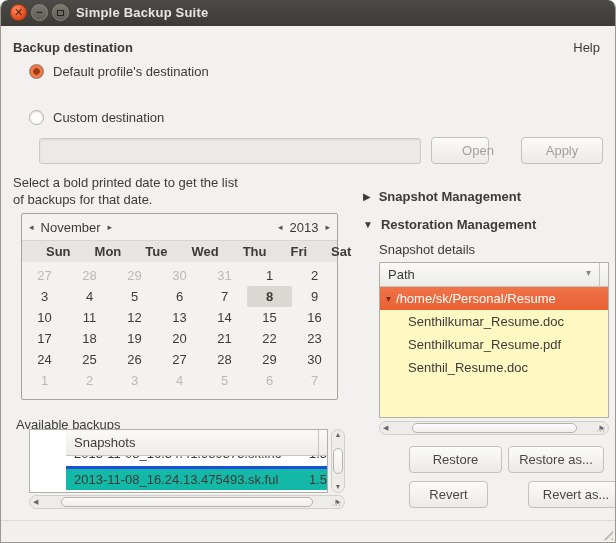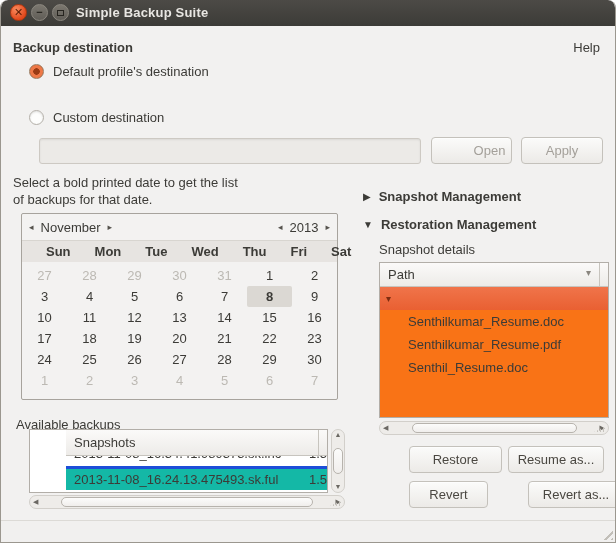--- a/index.html
+++ b/index.html
@@ -42,21 +42,21 @@
     background:#eceae7; border:1px solid #cdc9c3; border-radius:3px;
     box-shadow:inset 0 1px 2px rgba(0,0,0,.08);
   }
   .btn {
     position:absolute; height:27px; border:1px solid #c4c1bb; border-radius:4px;
     background:linear-gradient(#fbfbfa,#eceae7);
     display:flex; align-items:center; justify-content:center;
     color:#4a4741; box-shadow:0 1px 0 rgba(255,255,255,.6) inset;
   }
   .btn.disabled { color:#a4a09a; }
-  .btn-open  { left:430px; top:137px; width:81px;padding-left:36px; }
+  .btn-open  { left:430px; top:137px; width:58px;padding-left:36px; }
   .btn-apply { left:520px; top:137px; width:82px; }
   .btn-restore    { left:408px; top:446px; width:93px; }
   .btn-restore-as { left:507px; top:446px; width:96px; }
   .btn-revert     { left:408px; top:481px; width:79px; }
   .btn-revert-as  { left:527px; top:481px; width:96px; }
   
   .hint { position:absolute; left:12px; top:174px; line-height:17px; }
   
   .calendar { position:absolute; left:20px; top:213px; width:317px; height:187px;
     border:1px solid #a7a39d; background:#f3f2f1; border-radius:2px; }
@@ -99,21 +99,21 @@
     background:repeating-linear-gradient(90deg,#c6c3bd 0 1px,transparent 1px 3px); }
   .hscroll-backups { left:28px; top:495px; width:316px; }
   .hscroll-backups .thumb { width:252px; }
   .hscroll-tree { left:378px; top:421px; width:230px; }
   .hscroll-tree .thumb { width:165px; }
   
   .expander { position:absolute; display:flex; align-items:center; gap:8px; font-weight:bold; }
   .exp-arrow { font-size:10px; color:#3c3b37; }
   .details-label { position:absolute; left:378px; top:242px; }
   .tree { position:absolute; left:378px; top:262px; width:230px; height:156px;
-    background:#f97316; border:1px solid #b2aea8; overflow:hidden; }
+    background:#fef9c3; border:1px solid #b2aea8; overflow:hidden; }
   .tree-header { height:24px; display:flex; background:linear-gradient(#fbfaf9,#edebe8); border-bottom:1px solid #c7c4be; }
   .tree-h-path { flex:1; padding:4px 0 0 8px; position:relative; border-right:1px solid #c7c4be; }
   .tree-sort { position:absolute; right:8px; top:4px; font-size:10px; color:#8a867f; }
   .tree-h-sliver { width:8px; }
   .tree-row-selected { height:23px; background:linear-gradient(#f0744a,#e96032); color:#ffffff;
     display:flex; align-items:center; padding-left:6px; gap:5px; white-space:nowrap; }
   .tree-row-selected .tri { font-size:10px; color:#7e2c10; }
   .tree-row { height:23px; display:flex; align-items:center; padding-left:28px; white-space:nowrap; }
   
   .statusbar { position:absolute; left:0; bottom:0; width:100%; height:22px;
@@ -272,36 +272,37 @@
   <div class="tree">
     <div class="tree-header">
       <div class="tree-h-path">
         <span>Path</span>
         <span class="tree-sort">▾</span>
       </div>
       <div class="tree-h-sliver"></div>
     </div>
     <div class="tree-row-selected">
       <span class="tri">▾</span>
+      <span>/home/sk/Personal/Resume</span>
     </div>
     <div>
         <div class="tree-row">Senthilkumar_Resume.doc</div>
         <div class="tree-row">Senthilkumar_Resume.pdf</div>
         <div class="tree-row">Senthil_Resume.doc</div>
       </div>
   </div>
   <div class="hscroll hscroll-tree">
     <span class="arr">◀</span>
     <div class="thumb">
         <div class="grip"></div>
       </div>
     <span class="arr">▶</span>
   </div>
 
   <div class="btn btn-restore">Restore</div>
-  <div class="btn btn-restore-as">Resume as...</div>
+  <div class="btn btn-restore-as">Restore as...</div>
   <div class="btn btn-revert">Revert</div>
   <div class="btn btn-revert-as">Revert as...</div>
 
   <div class="statusbar">
     <div class="grip"></div>
   </div>
 </div>
 
 </body></html>

